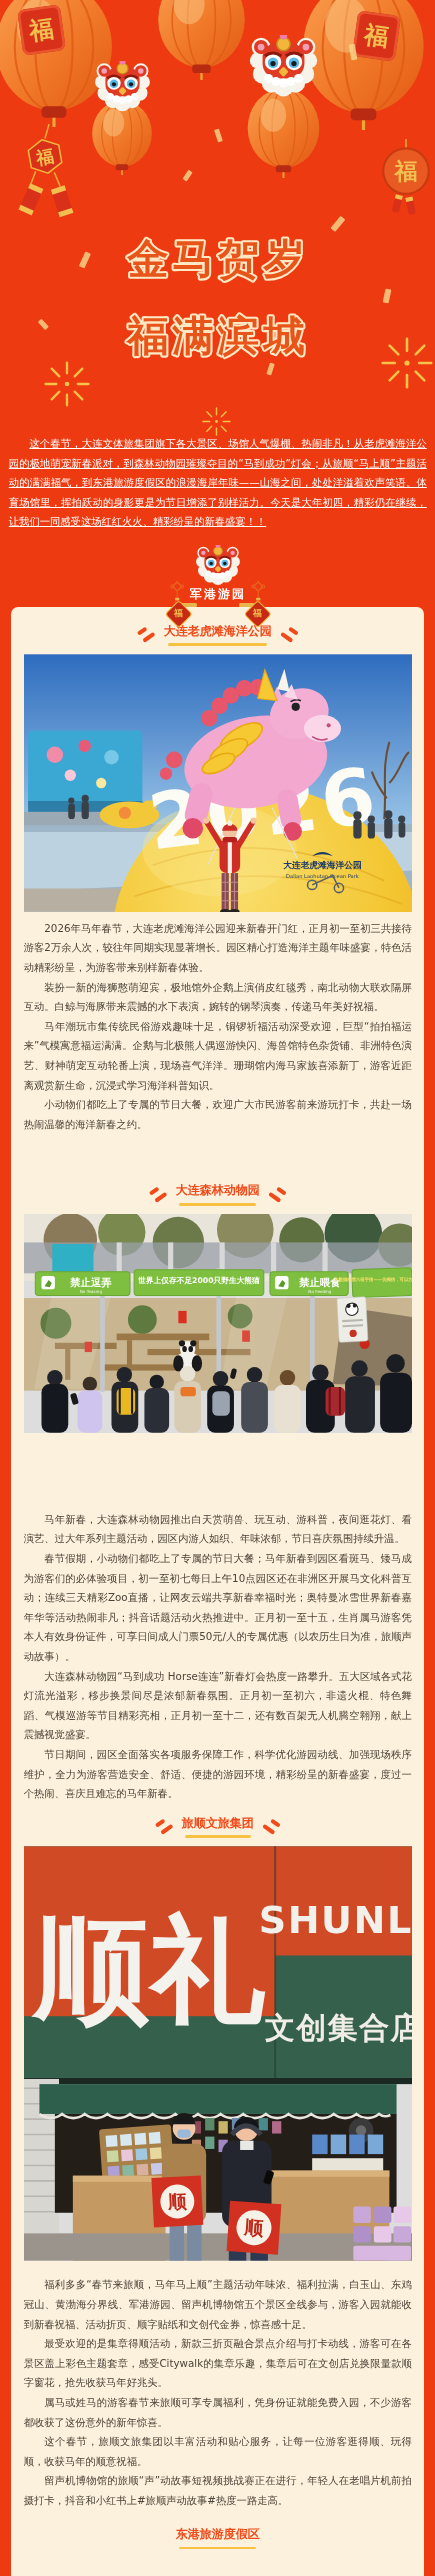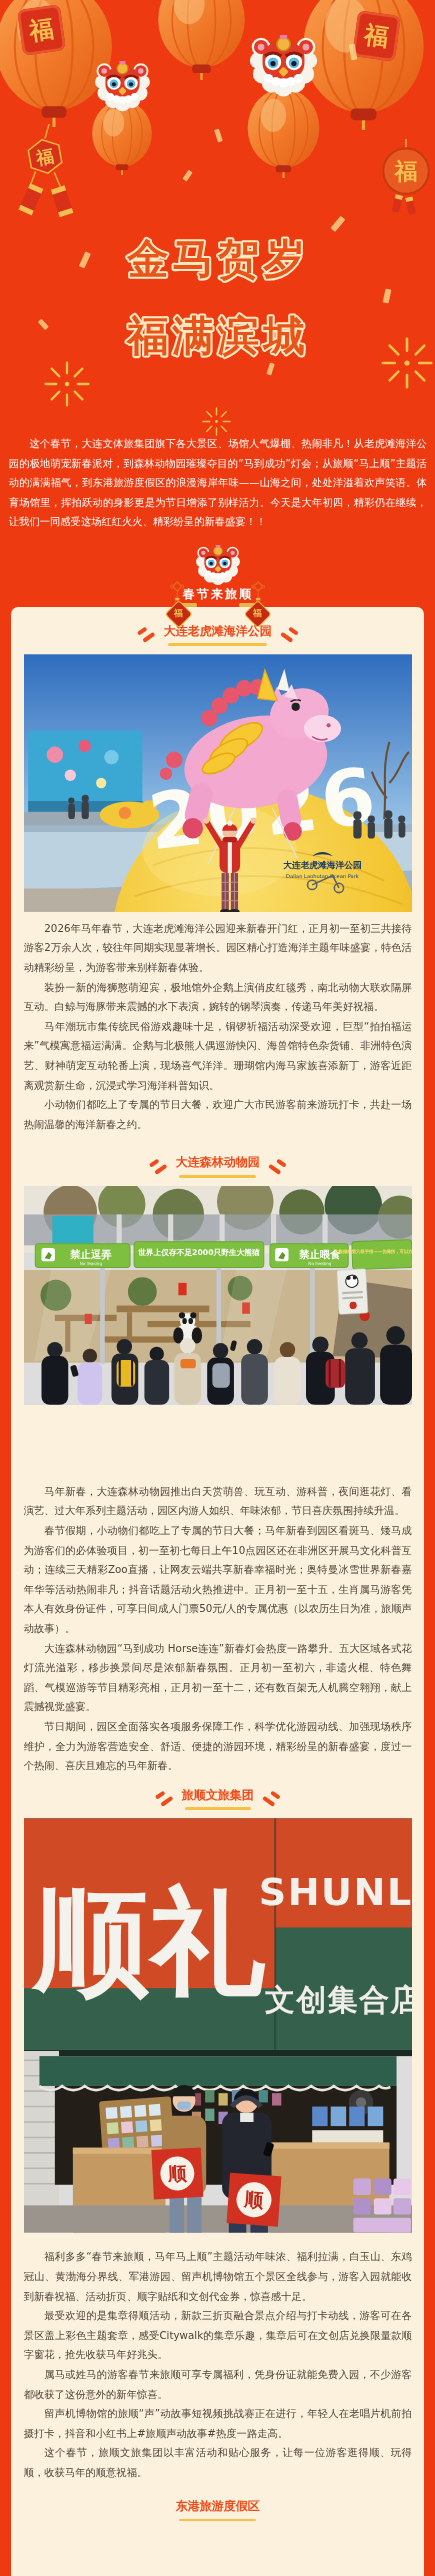--- a/index.html
+++ b/index.html
@@ -3,21 +3,21 @@
 <meta charset="utf-8">
 <style>
   html,body{margin:0;padding:0;background:#c8c8c8;}
   .page{position:relative;width:436px;height:3300px;margin:0 auto;background:#EE3A10;overflow:hidden;
         font-family:"DejaVu Sans","Liberation Sans",sans-serif;}
   .header{position:absolute;top:0;left:0;width:436px;height:607px;z-index:2;}
   .dec{position:absolute;}
   .confetti{position:absolute;background:#F7D98C;opacity:.8;border-radius:1px;}
   .title-svg{position:absolute;top:215px;left:50%;transform:translateX(-50%);}
   .intro{position:absolute;top:434px;left:8.8px;width:418px;margin:0;color:#FFFFFF;
-         font-size:10.3px;line-height:19.6px;text-align:justify;text-indent:2em;}
+         font-size:10.3px;line-height:19.6px;text-align:justify;text-indent:2em;text-decoration:underline;}
   .badge-label{position:absolute;top:586px;left:0;width:100%;text-align:center;color:#FFFFFF;
                font-size:12px;font-weight:700;letter-spacing:2.1px;margin:0;}
   .tassel{position:absolute;width:15.5px;height:3.6px;background:#E8B44C;border-radius:1.5px;z-index:4;}
   .pendant{position:absolute;width:17.5px;height:17.5px;background:#C62A14;border:1.3px solid #F2B63C;
            border-radius:3.6px;transform:rotate(45deg);display:flex;align-items:center;justify-content:center;z-index:4;}
   .pendant span{transform:rotate(-45deg);color:#F5C34C;font-size:8.8px;font-weight:700;}
   .fu-tag{position:absolute;width:43px;height:46px;background:#D9301A;border-radius:7.2px;
           box-shadow:inset 0 0 0 2.6px #E8542E;display:flex;align-items:center;justify-content:center;}
   .fu-tag span{color:#F2C050;font-size:24px;font-weight:700;}
   .card{position:absolute;top:607px;left:11.3px;width:413px;height:2693px;background:#FCF1DC;
@@ -201,21 +201,21 @@
     <svg class="title-svg" width="289" height="155" viewBox="0 0 560 300">
       <text x="280" y="112" text-anchor="middle" font-size="80" font-weight="900" letter-spacing="8" fill="#E8551A" stroke="#FFE8C4" stroke-width="8" paint-order="stroke" stroke-linejoin="round">金马贺岁</text>
       <text x="280" y="262" text-anchor="middle" font-size="80" font-weight="900" letter-spacing="8" fill="#E8551A" stroke="#FFE8C4" stroke-width="8" paint-order="stroke" stroke-linejoin="round">福满滨城</text>
     </svg>
 
     <p class="intro">这个春节，大连文体旅集团旗下各大景区、场馆人气爆棚、热闹非凡！从老虎滩海洋公园的极地萌宠新春派对，到森林动物园璀璨夺目的“马到成功”灯会；从旅顺“马上顺”主题活动的满满福气，到东港旅游度假区的浪漫海岸年味——山海之间，处处洋溢着欢声笑语。体育场馆里，挥拍跃动的身影更是为节日增添了别样活力。今天是大年初四，精彩仍在继续，让我们一同感受这场红红火火、精彩纷呈的新春盛宴！！</p>
 
     <svg class="dec" style="left:50%;transform:translateX(-50%);top:545px" width="49" height="43" viewBox="0 0 96 84">
         <use href="#lion"></use>
       </svg>
-    <p class="badge-label">春节来旅顺</p>
+    <p class="badge-label">军港游园</p>
     <svg class="dec" style="left:170px;top:580px" width="14.4" height="26" viewBox="0 0 28 50">
         <use href="#knot"></use>
       </svg>
     <svg class="dec" style="left:251px;top:580px" width="14.4" height="26" viewBox="0 0 28 50">
         <use href="#knot"></use>
       </svg>
     <div class="tassel" style="left:181px;top:603px"></div>
     <div class="tassel" style="left:239px;top:603px"></div>
     <div class="pendant" style="left:169px;top:604px">
         <span>福</span>
@@ -348,21 +348,21 @@
 
       <div class="body-text" style="margin-top:7px">
         <p>2026年马年春节，大连老虎滩海洋公园迎来新春开门红，正月初一至初三共接待游客2万余人次，较往年同期实现显著增长。园区精心打造海洋主题年味盛宴，特色活动精彩纷呈，为游客带来别样新春体验。</p>
         <p>装扮一新的海狮憨萌迎宾，极地馆外企鹅上演俏皮红毯秀，南北动物大联欢隔屏互动。白鲸与海豚带来震撼的水下表演，婉转的钢琴演奏，传递马年美好祝福。</p>
         <p>马年潮玩市集传统民俗游戏趣味十足，铜锣祈福活动深受欢迎，巨型“拍拍福运来”气模寓意福运满满。企鹅与北极熊人偶巡游快闪、海兽馆特色杂货铺、非洲特色演艺、财神萌宠互动轮番上演，现场喜气洋洋。珊瑚馆内海马家族喜添新丁，游客近距离观赏新生命，沉浸式学习海洋科普知识。</p>
         <p>小动物们都吃上了专属的节日大餐，欢迎广大市民游客前来游玩打卡，共赴一场热闹温馨的海洋新春之约。</p>
       </div>
     </section>
 
     <section>
-      <div class="sec-head" style="margin-top:20px">
+      <div class="sec-head" style="margin-top:48px">
         <svg class="slash" width="20.6" height="17.5" viewBox="0 0 40 34">
             <use href="#slashL"></use>
           </svg>
         <h2 class="sec-title">大连森林动物园</h2>
         <svg class="slash" width="20.6" height="17.5" style="transform:scaleX(-1)" viewBox="0 0 40 34">
             <use href="#slashL"></use>
           </svg>
       </div>
 
       <figure class="photo">
@@ -596,22 +596,22 @@
               <rect x="718" y="738" width="34" height="32" rx="4" fill="#C8A8D8"></rect>
             <rect x="640" y="776" width="112" height="29" rx="4" fill="#D8B8E0"></rect>
           </g>
         </svg>
       </figure>
 
       <div class="body-text" style="margin-top:14.4px">
         <p>福利多多“春节来旅顺，马年马上顺”主题活动年味浓、福利拉满，白玉山、东鸡冠山、黄渤海分界线、军港游园、留声机博物馆五个景区全线参与，游客入园就能收到新春祝福、活动折页、顺字贴纸和文创代金券，惊喜感十足。</p>
         <p>最受欢迎的是集章得顺活动，新款三折页融合景点介绍与打卡动线，游客可在各景区盖上彩色主题套章，感受Citywalk的集章乐趣，集章后可在文创店兑换限量款顺字窗花，抢先收获马年好兆头。</p>
         <p>属马或姓马的游客春节来旅顺可享专属福利，凭身份证就能免费入园，不少游客都收获了这份意外的新年惊喜。</p>
+        <p>这个春节，旅顺文旅集团以丰富活动和贴心服务，让每一位游客逛得顺、玩得顺，收获马年的顺意祝福。</p>
         <p>留声机博物馆的旅顺“声”动故事短视频挑战赛正在进行，年轻人在老唱片机前拍摄打卡，抖音和小红书上#旅顺声动故事#热度一路走高。</p>
-        <p>这个春节，旅顺文旅集团以丰富活动和贴心服务，让每一位游客逛得顺、玩得顺，收获马年的顺意祝福。</p>
       </div>
     </section>
 
     <section>
       <div class="sec-head" style="margin-top:15.5px">
 
         <h2 class="sec-title">东港旅游度假区</h2>
 
       </div>
 

